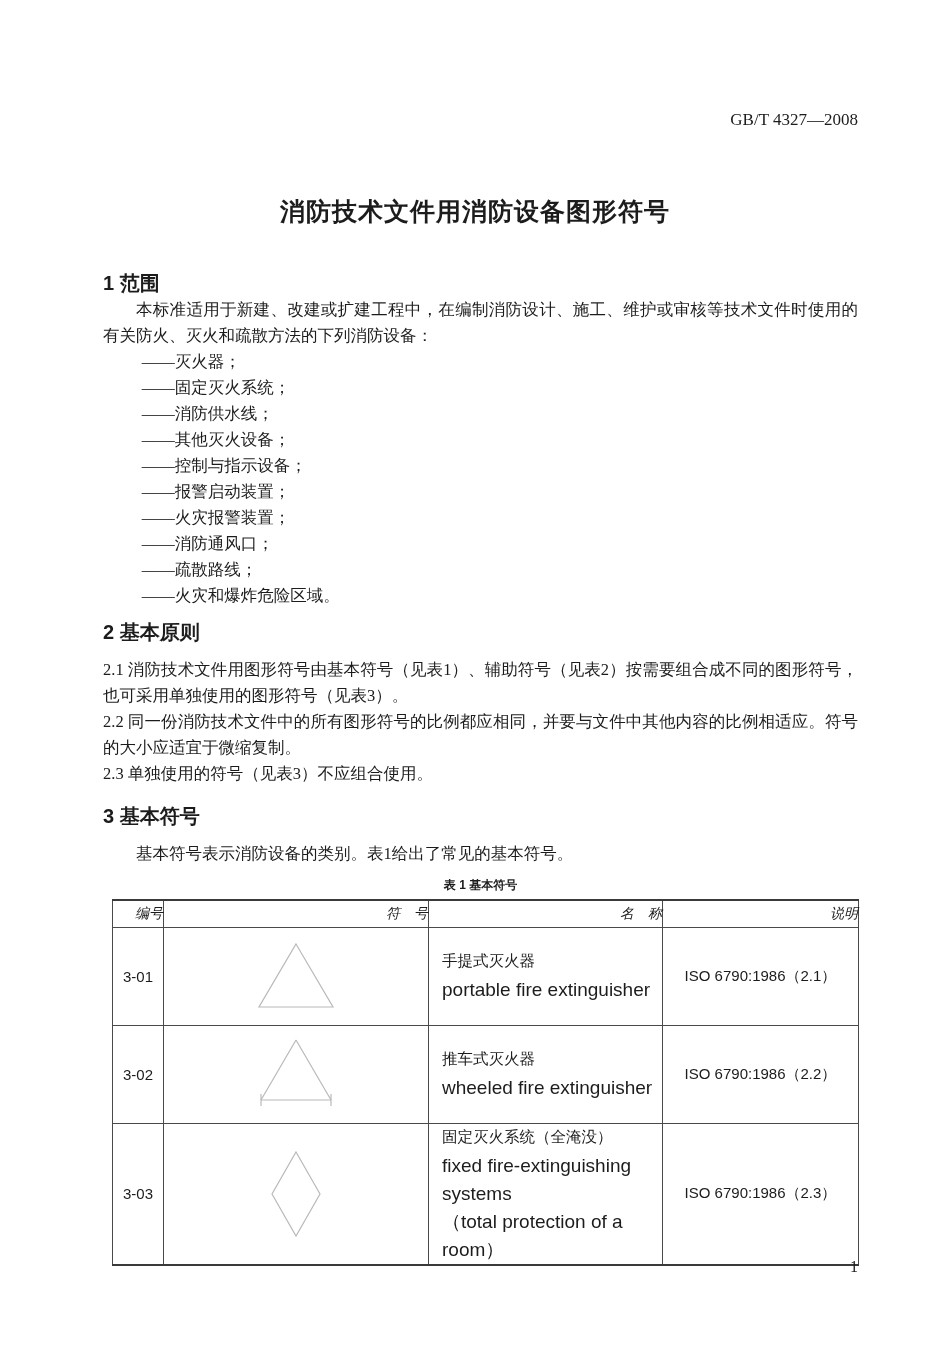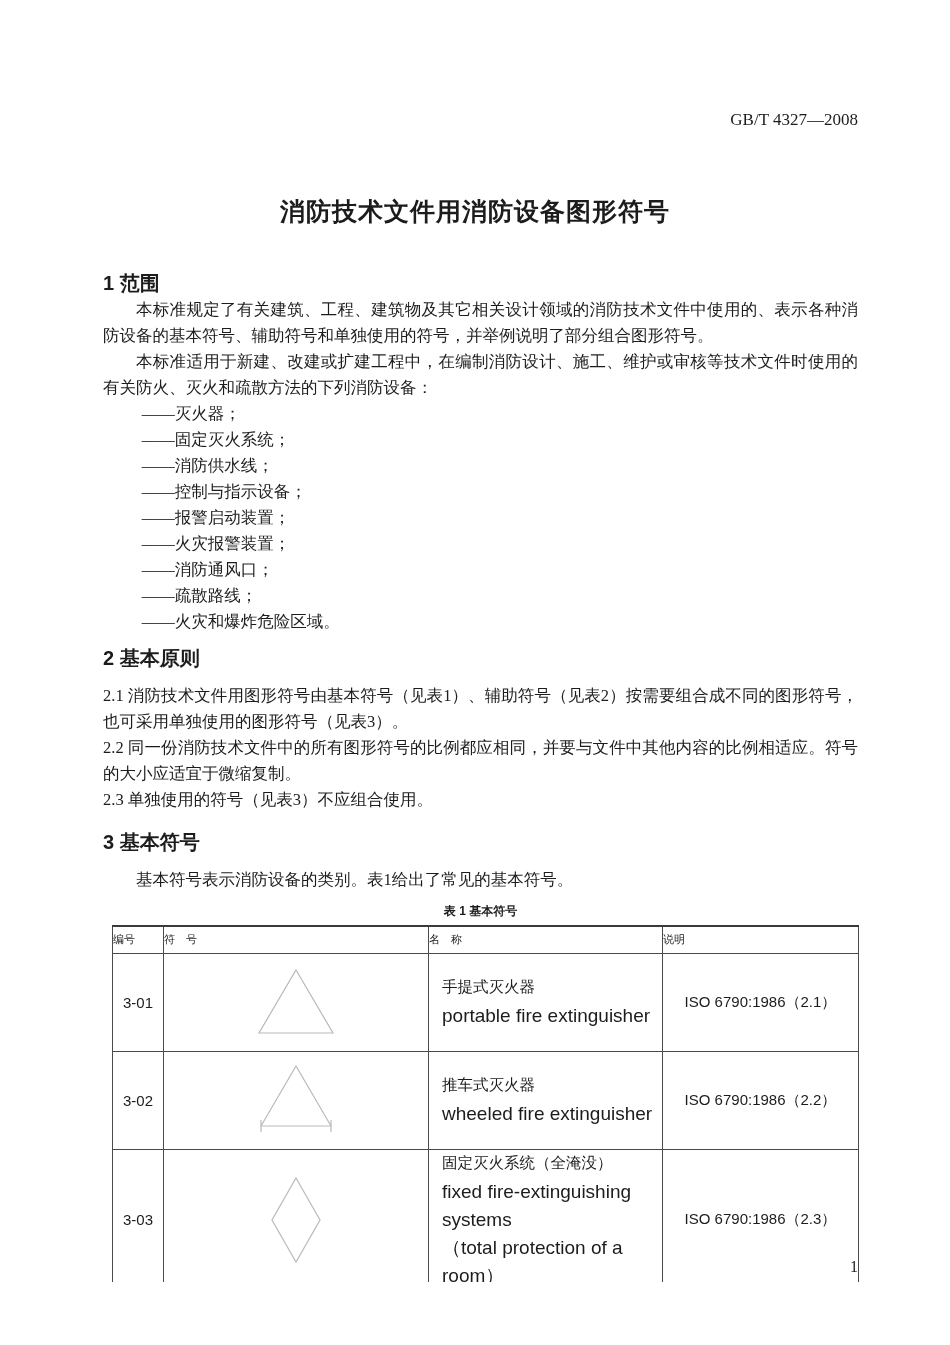--- a/index.html
+++ b/index.html
@@ -70,23 +70,24 @@
     border-top: 2px solid #3a3a3a;
     border-bottom: 2px solid #3a3a3a;
   }
   table.symbols th, table.symbols td {
     border: 1px solid #4a4a4a;
     vertical-align: middle;
   }
   table.symbols th {
     height: 27px;
     font-weight: normal;
-    font-size: 11px;
-    text-align: left;
-    font-family: "Liberation Serif", "DejaVu Serif", serif;
+    font-size: 14px;
+    text-align: right;
+    font-family: "Liberation Serif", "DejaVu Serif", serif;
+    font-style: italic;
   }
   tr.sym-row-1, tr.sym-row-2 { height: 98px; }
   tr.sym-row-3 { height: 104px; }
   td.id-cell {
     text-align: center;
     font-family: "Liberation Sans", "DejaVu Sans", sans-serif;
     font-size: 15px;
   }
   td.symbol-cell { text-align: center; }
   td.symbol-cell svg { display: block; margin: 0 auto; }
@@ -123,27 +124,27 @@
 
 <div class="page">
 
   <div class="doc-code">GB/T 4327—2008</div>
 
   <h1 class="doc-title">消防技术文件用消防设备图形符号</h1>
 
   <div class="content">
 
     <h2 class="sec-heading h-s1">1 范围</h2>
-    <p class="body-text indent2">本标准规定了有关建筑、工程、建筑物及其它相关设计领域的消防技术文件中使用的、表示各种消防设备的基本符号、辅助符号和单独使用的符号，并举例说明了部分组合图形符号。</p>
     <p class="body-text indent2">本标准适用于新建、改建或扩建工程中，在编制消防设计、施工、维护或审核等技术文件时使用的有关防火、灭火和疏散方法的下列消防设备：</p>
 
     <div class="dash-list">
       <div class="dash-item">——灭火器；</div>
       <div class="dash-item">——固定灭火系统；</div>
       <div class="dash-item">——消防供水线；</div>
+      <div class="dash-item">——其他灭火设备；</div>
       <div class="dash-item">——控制与指示设备；</div>
       <div class="dash-item">——报警启动装置；</div>
       <div class="dash-item">——火灾报警装置；</div>
       <div class="dash-item">——消防通风口；</div>
       <div class="dash-item">——疏散路线；</div>
       <div class="dash-item">——火灾和爆炸危险区域。</div>
     </div>
 
     <h2 class="sec-heading h-s2">2 基本原则</h2>
     <p class="body-text">2.1 消防技术文件用图形符号由基本符号（见表1）、辅助符号（见表2）按需要组合成不同的图形符号，也可采用单独使用的图形符号（见表3）。</p>

